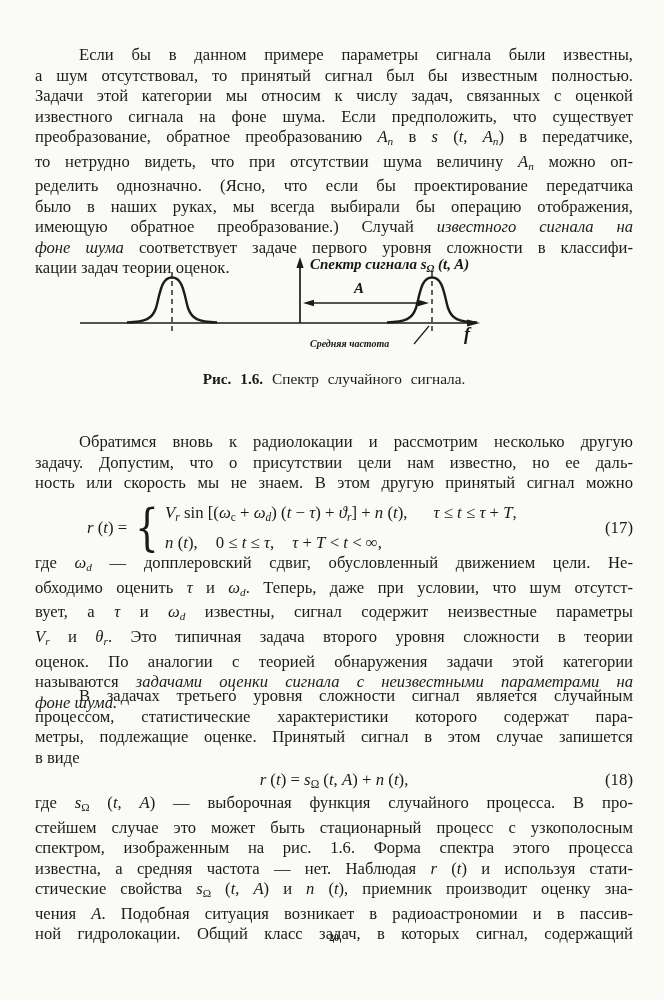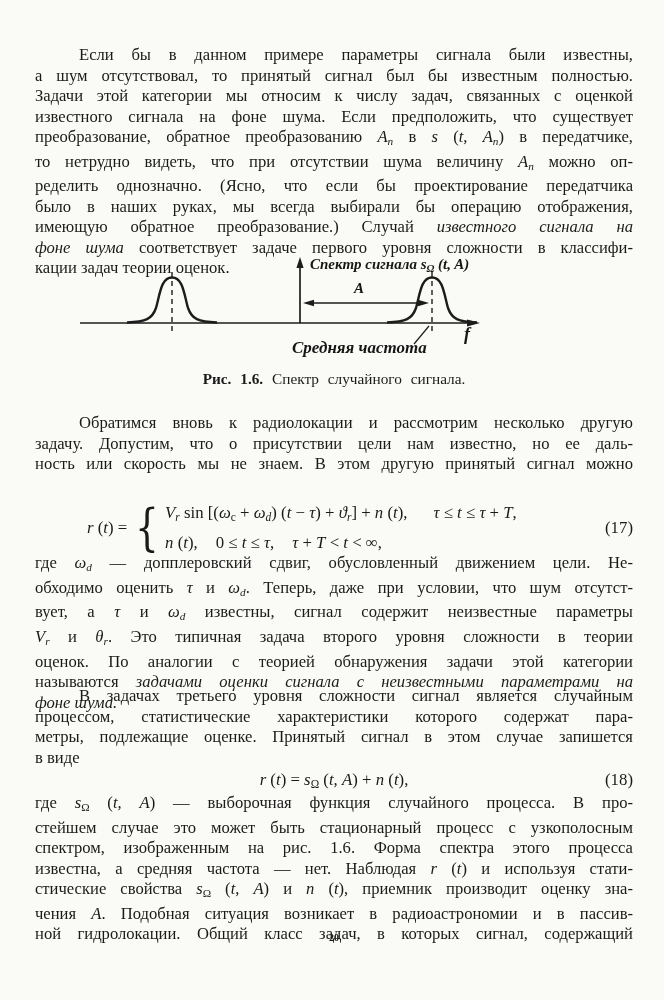--- a/index.html
+++ b/index.html
@@ -19,21 +19,21 @@
   .s-gap2{display:inline-block;width:18px;}
 
   
   .figure{position:absolute;left:72px;top:256px;width:560px;height:106px;}
   .figure svg{position:absolute;left:0;top:0;}
   .fig-label{position:absolute;font-weight:bold;font-style:italic;color:#161616;}
   .fig-axis-label{left:238px;top:0px;font-size:15px;}
   .fig-axis-label .s-sub{font-size:0.7em;}
   .fig-a-label{left:282px;top:24px;font-size:15px;}
   .fig-f-label{left:392px;top:68px;font-size:18px;}
-  .fig-meanfreq-label{left:220px;top:82px;font-size:17px;}
+  .fig-meanfreq-label{left:238px;top:82px;font-size:10px;}
   .caption{position:absolute;top:370px;text-align:center;font-size:15.3px;word-spacing:5px;}
   .caption .cap-b{font-weight:bold;}
 
   
   .equation{position:absolute;font-size:16.8px;display:flex;align-items:center;}
   .eq17{top:501px;padding-left:52px;box-sizing:border-box;}
   .eq-lhs{white-space:nowrap;}
   .eq-brace{font-size:50px;font-weight:400;line-height:50px;transform:scaleX(.75);
             margin:0 2px 0 4px;font-family:"DejaVu Serif",serif;}
   .eq-lines{display:flex;flex-direction:column;gap:2px;}
@@ -98,21 +98,21 @@
     <div class="fig-label fig-a-label">A</div>
     <div class="fig-label fig-f-label">f</div>
     <div class="fig-label fig-meanfreq-label">Средняя частота</div>
   </div>
 
   <div class="col caption">
     <span class="cap-b">Рис. 1.6.</span>
     <span>Спектр случайного сигнала.</span>
   </div>
 
-  <div class="col para" style="top:413px">
+  <div class="col para" style="top:432px">
       <div class="line indent"><span class="seg s-n">Обратимся вновь к радиолокации и рассмотрим несколько другую</span></div>
       <div class="line"><span class="seg s-n">задачу. Допустим, что о присутствии цели нам известно, но ее даль-</span></div>
       <div class="line"><span class="seg s-n">ность или скорость мы не знаем. В этом другую принятый сигнал можно</span></div>
     </div>
 
   <div class="col equation eq17">
     <span class="eq-lhs"><span class="seg s-i">r</span><span class="seg s-n"> (</span><span class="seg s-i">t</span><span class="seg s-n">) = </span></span>
     <span class="eq-brace">{</span>
     <span class="eq-lines">
       <span class="eq-line"><span class="seg s-i">V</span><span class="seg s-isub">r</span><span class="seg s-n"> sin [(</span><span class="seg s-i">ω</span><span class="seg s-sub">c</span><span class="seg s-n"> + </span><span class="seg s-i">ω</span><span class="seg s-isub">d</span><span class="seg s-n">) (</span><span class="seg s-i">t</span><span class="seg s-n"> − </span><span class="seg s-i">τ</span><span class="seg s-n">) + </span><span class="seg s-i">ϑ</span><span class="seg s-isub">r</span><span class="seg s-n">] + </span><span class="seg s-i">n</span><span class="seg s-n"> (</span><span class="seg s-i">t</span><span class="seg s-n">),</span><span class="seg s-gap"></span><span class="seg s-i">τ</span><span class="seg s-n"> ≤ </span><span class="seg s-i">t</span><span class="seg s-n"> ≤ </span><span class="seg s-i">τ</span><span class="seg s-n"> + </span><span class="seg s-i">T</span><span class="seg s-n">,</span></span>

